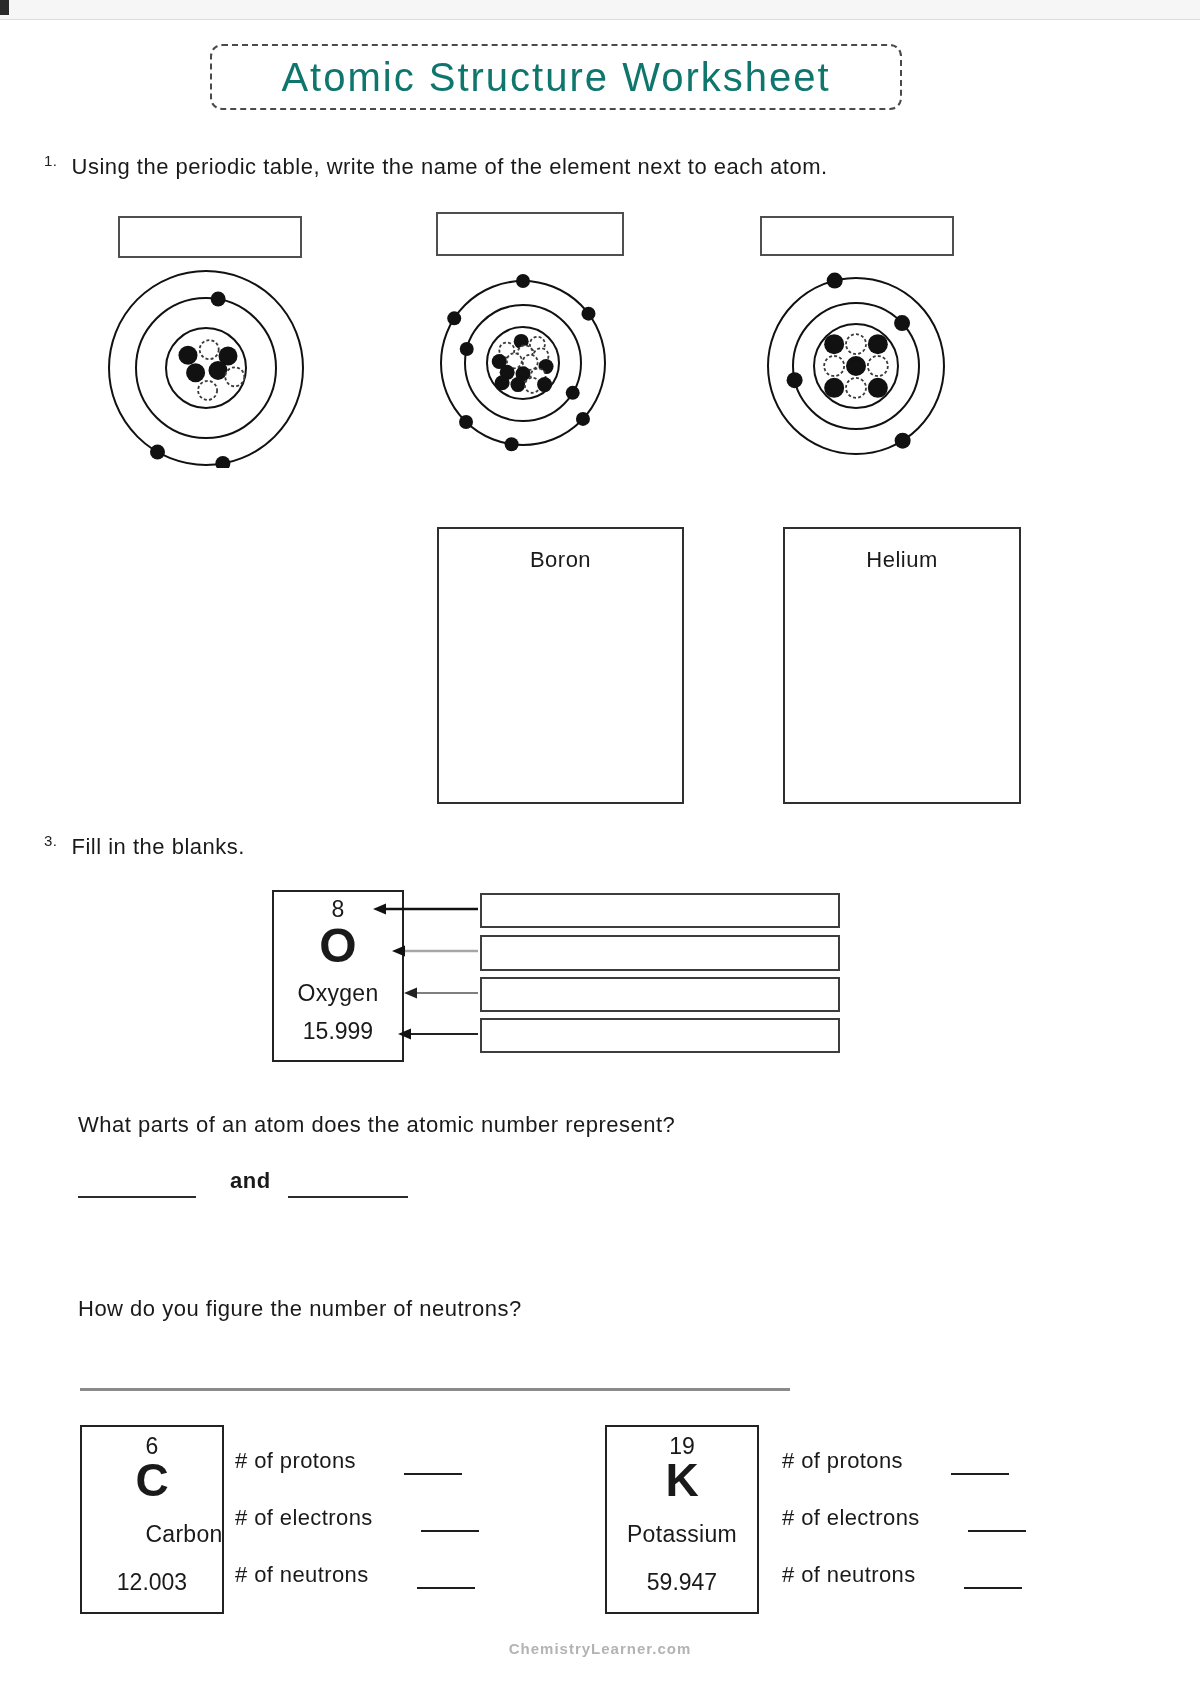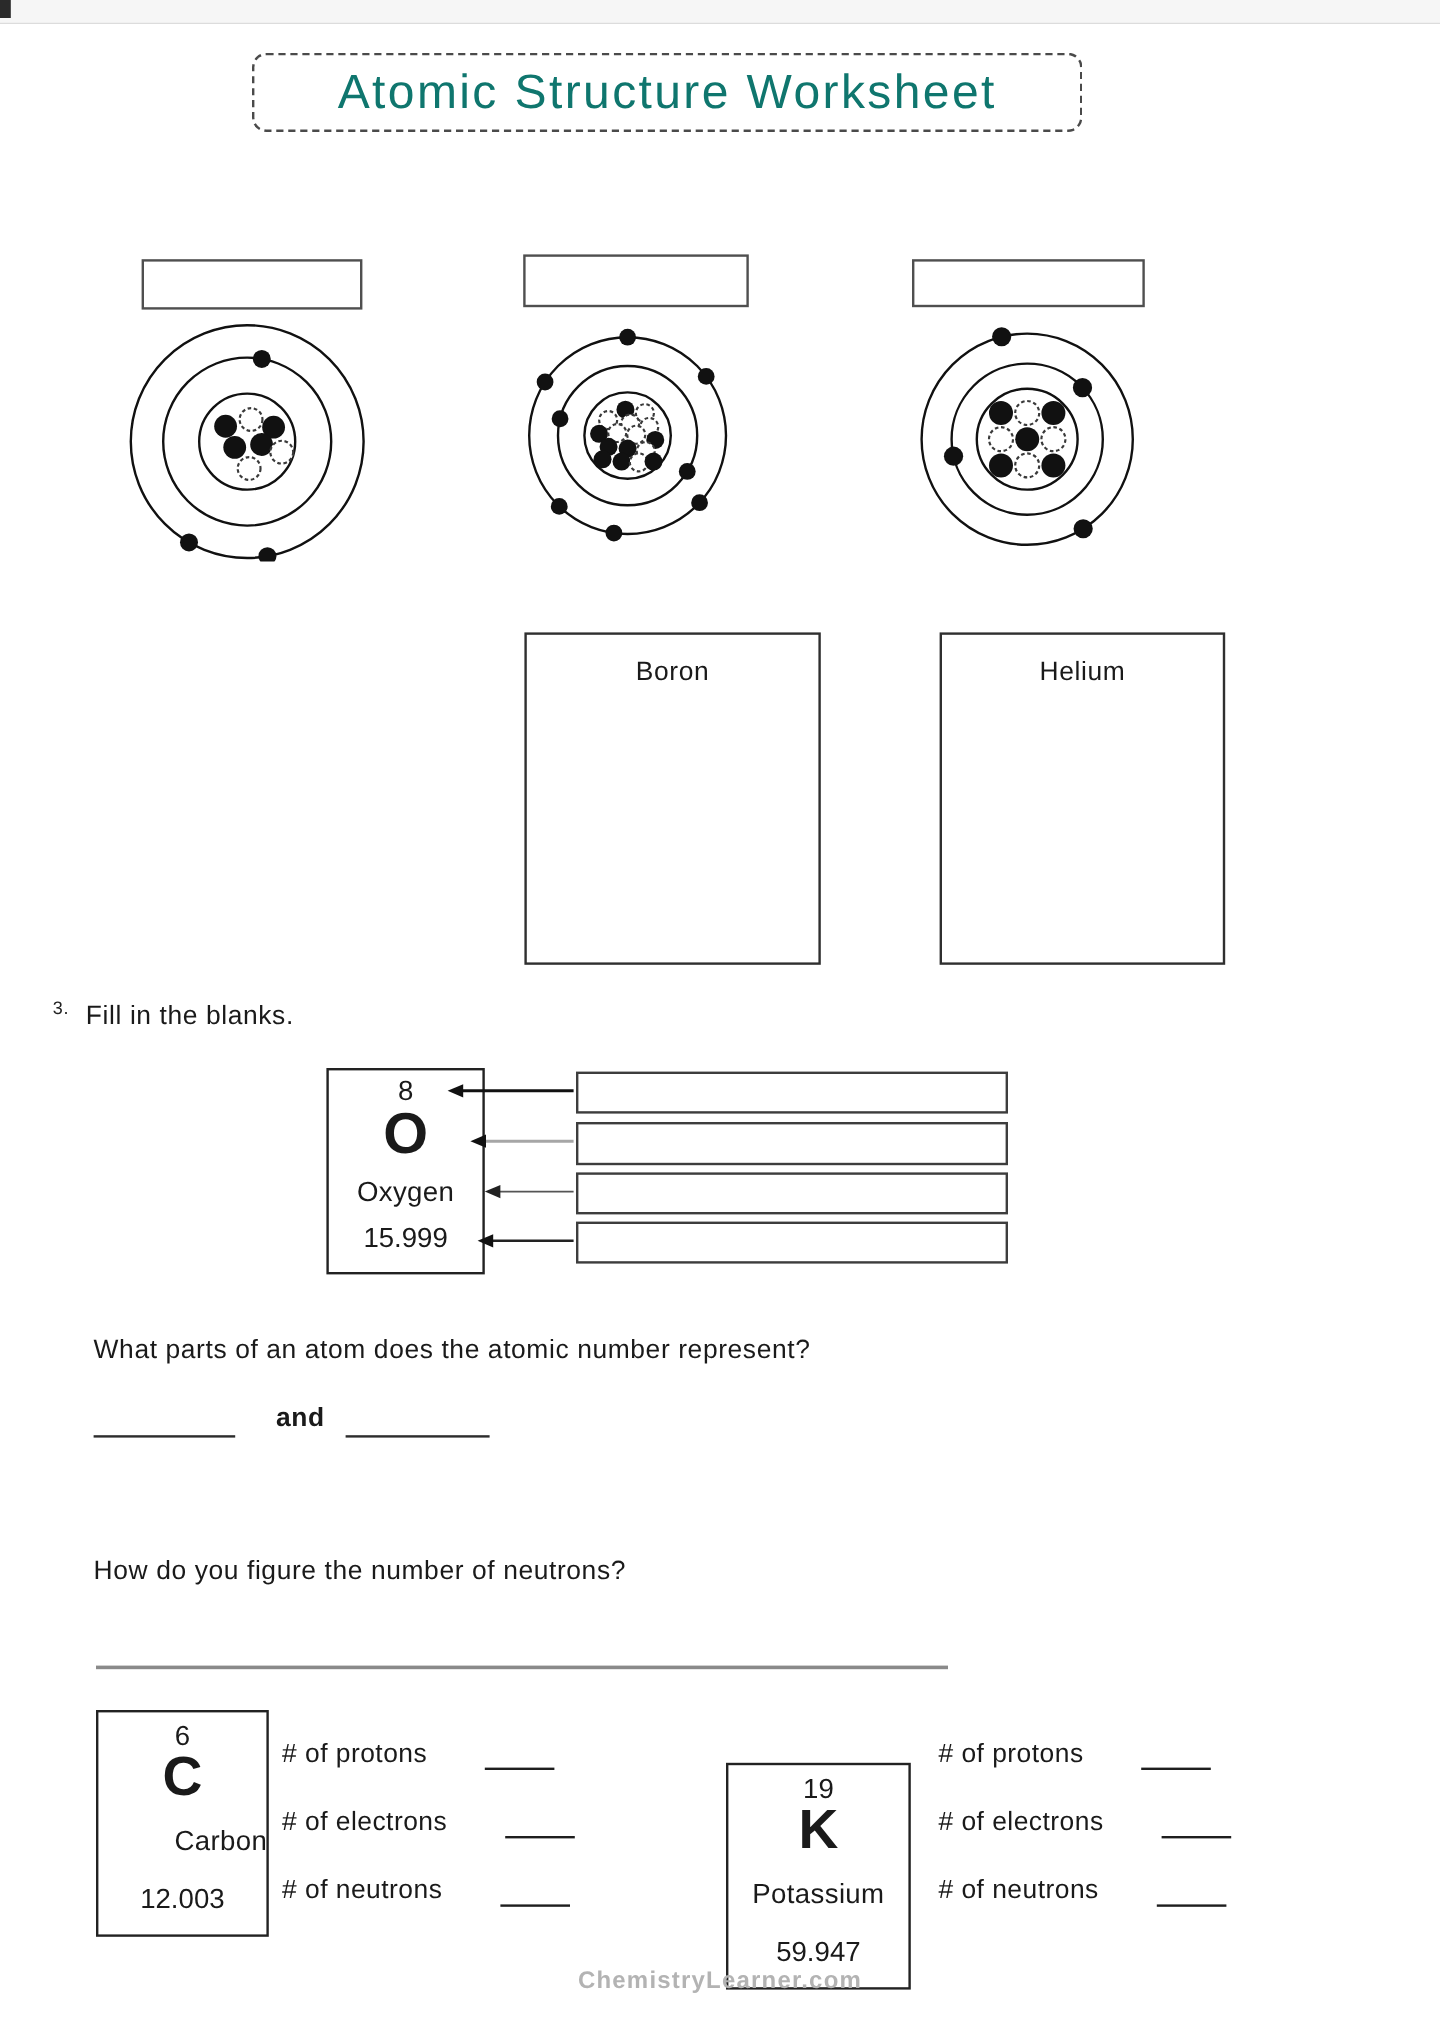--- a/index.html
+++ b/index.html
@@ -20,35 +20,38 @@
   .tile .t-num{position:absolute;left:0;width:100%;text-align:center;font-size:23px;}
   .tile .t-sym{position:absolute;left:0;width:100%;text-align:center;font-weight:bold;}
   .tile .t-name{position:absolute;left:0;width:100%;text-align:center;font-size:23px;letter-spacing:.3px;}
   .tile .t-mass{position:absolute;left:0;width:100%;text-align:center;font-size:23px;}
   .blank-box{border:2px solid #3d3d3d;background:#fff;}
   .body-text{font-size:22px;letter-spacing:.5px;white-space:nowrap;}
   .underline{border-bottom:2px solid #2c2c2c;}
   .divider{height:3px;background:#8a8a8a;}
   .prow{display:flex;align-items:baseline;font-size:22px;letter-spacing:.4px;white-space:nowrap;}
   .prow .u{display:inline-block;width:58px;border-bottom:2px solid #1e1e1e;margin-left:48px;transform:translateY(7px);height:14px;}
-  .footer{width:100%;text-align:center;font-size:20px;font-weight:bold;letter-spacing:1px;color:#b3b3b3;}
+  .footer{width:100%;text-align:center;font-size:15px;font-weight:bold;letter-spacing:1px;color:#b3b3b3;}
   svg{display:block;}
 </style>
 </head>
 <body>
 
 <div class="page">
 
   <div class="abs top-band"></div>
   <div class="abs corner-mark"></div>
 
   <div class="abs title-box">
     <span class="title-text">Atomic Structure Worksheet</span>
   </div>
 
+  <div class="abs qline" style="left:44px;top:152px;">
+    <span class="qnum">1.</span><span>Using the periodic table, write the name of the element next to each atom.</span>
+  </div>
 
   <div class="abs name-box" style="left:118px;top:216px;width:180px;height:38px;"></div>
   <div class="abs name-box" style="left:436px;top:212px;width:184px;height:40px;"></div>
   <div class="abs name-box" style="left:760px;top:216px;width:190px;height:36px;"></div>
 
   <svg class="abs" style="left:106px;top:268px;" width="200" height="200">
       <circle cx="100" cy="100" r="40" fill="none" stroke="#111" stroke-width="2"></circle>
       <circle cx="100" cy="100" r="70" fill="none" stroke="#111" stroke-width="2"></circle>
       <circle cx="100" cy="100" r="97" fill="none" stroke="#111" stroke-width="2"></circle>
       <circle cx="82" cy="87.2" r="9.5" fill="#111"></circle>
@@ -167,21 +170,21 @@
   </div>
   <div class="abs prow" style="left:235px;top:1505px;">
     <span># of electrons</span>
     <span class="u"></span>
   </div>
   <div class="abs prow" style="left:235px;top:1562px;">
     <span># of neutrons</span>
     <span class="u"></span>
   </div>
 
-  <div class="abs tile" style="left:605px;top:1425px;width:150px;height:185px;margin-top:44px;">
+  <div class="abs tile" style="left:605px;top:1425px;width:150px;height:185px;">
     <span class="t-num" style="top:6px;">19</span>
     <span class="t-sym" style="top:26px;font-size:46px;">K</span>
     <span class="t-name" style="top:94px;">Potassium</span>
     <span class="t-mass" style="top:142px;">59.947</span>
   </div>
   <div class="abs prow" style="left:782px;top:1448px;">
     <span># of protons</span>
     <span class="u"></span>
   </div>
   <div class="abs prow" style="left:782px;top:1505px;">

